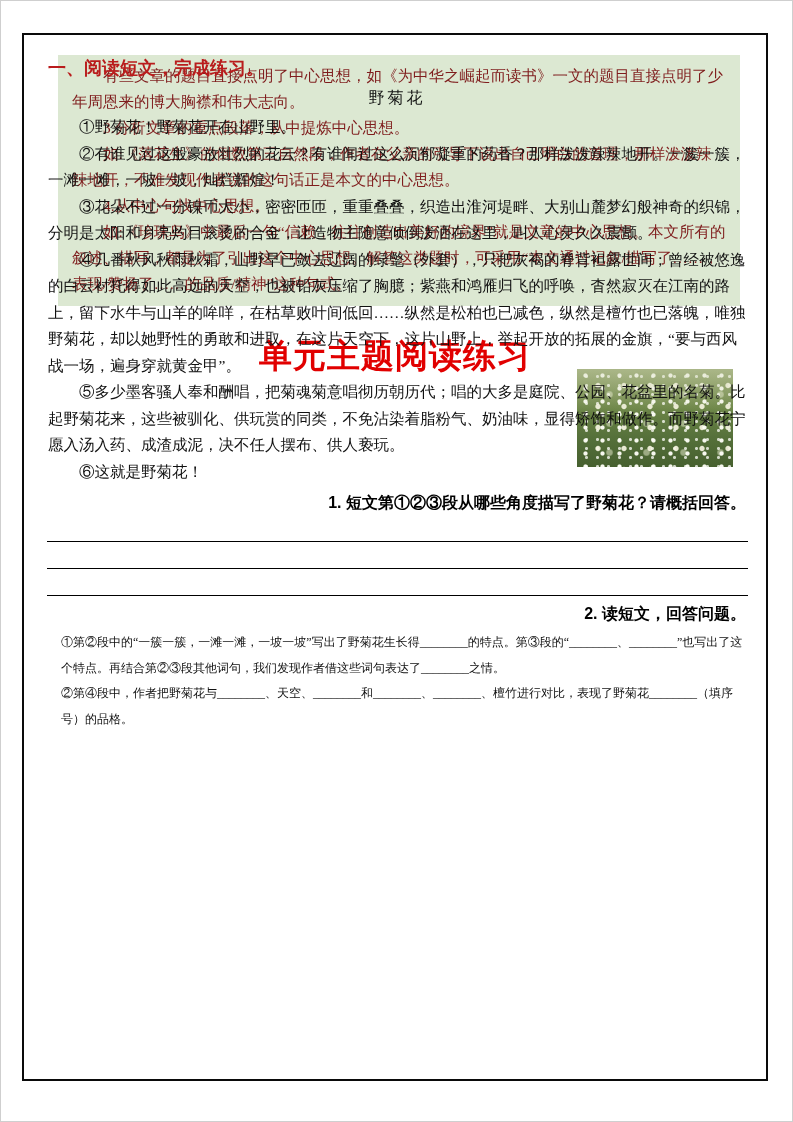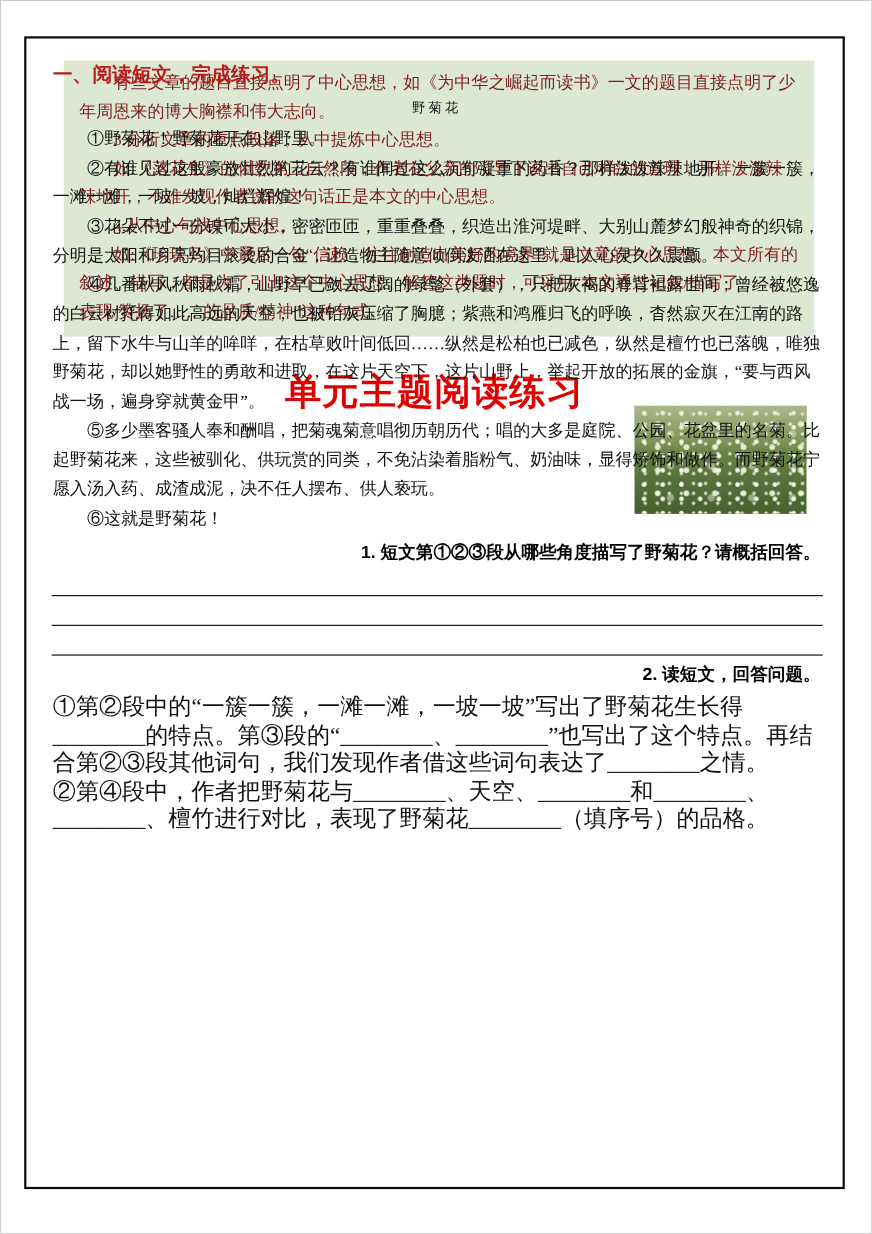--- a/index.html
+++ b/index.html
@@ -68,21 +68,21 @@
     margin:22px 0 0 0;
     font-family:"Liberation Sans", sans-serif;
     font-weight:700;
     font-size:18px;
     line-height:22px;
     color:#b91c1c;
   }
   .passage-title{
     margin:9px 0 0 0;
     text-align:center;
-    font-size:12px;
+    font-size:16px;
     line-height:20px;
     letter-spacing:3px;
     font-weight:400;
   }
   .passage{
     margin-top:6px;
     font-size:15.5px;
     line-height:26.5px;
   }
   .passage p{margin:0;text-indent:2em;}
@@ -95,22 +95,22 @@
     color:#000;
     text-align:right;
   }
   .answer-area{margin-top:2px;}
   .answer-line{
     height:26px;
     border-bottom:1.6px solid #000;
     margin-left:-1px;margin-right:-2px;
   }
   .subq{
-    margin:6px 0 0 0;
-    font-size:21px;
+    margin:6px 0 0 13px;
+    font-size:12px;
     line-height:25.5px;
   }
   .subq p{margin:0;}
   .footer{
     position:absolute;
     left:0;right:0;bottom:3px;
     text-align:center;
     font-size:13px;
     letter-spacing:2px;
     color:#222;

